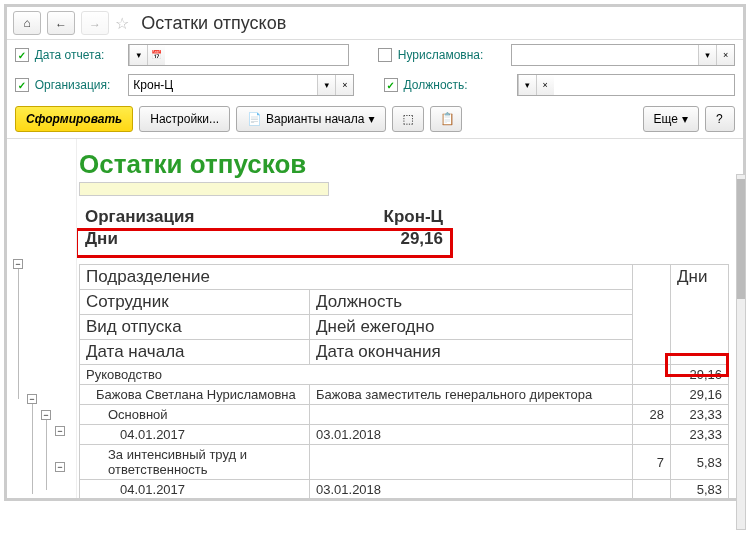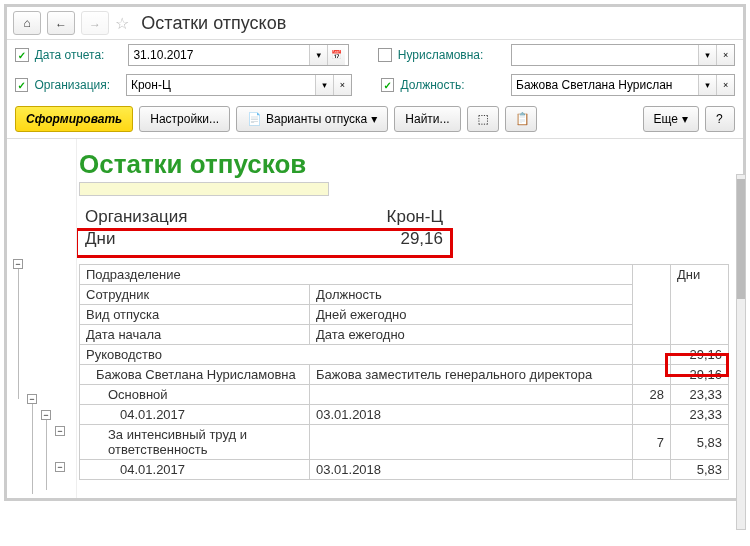--- a/index.html
+++ b/index.html
@@ -29,52 +29,51 @@
   .report-area { display: flex; height: 360px; overflow: hidden; border-top: 1px solid #ddd; position: relative; }
   .tree-gutter { width: 70px; background: #fff; position: relative; font-size: 10px; border-right: 1px solid #eee; }
   .tree-node { position: absolute; border: 1px solid #999; width: 10px; height: 10px; background: #fff; font-size: 9px; line-height: 8px; text-align: center; cursor: pointer; }
   .tree-line-v { position: absolute; width: 1px; background: #bbb; }
   
   .report-body { flex: 1; overflow: auto; padding: 10px 14px 0 2px; position: relative; }
   .report-title { color: #2a9d2a; font-size: 26px; font-weight: bold; margin: 0 0 2px; }
   .title-underline { width: 250px; height: 14px; border: 1px solid #ccc; background: #fafad2; margin-bottom: 10px; }
   
   .summary-tbl { border-collapse: collapse; width: 370px; margin-bottom: 14px; }
-  .summary-tbl td { font-size: 17px; font-weight: normal; color: #333; padding: 1px 6px; }
+  .summary-tbl td { font-size: 17px; font-weight: bold; color: #333; padding: 1px 6px; }
   .summary-tbl .val { text-align: right; }
   .red-box { border: 3px solid #e00000; position: absolute; pointer-events: none; }
   
   .data-tbl { border-collapse: collapse; width: 100%; font-size: 13px; color: #333; }
   .data-tbl td, .data-tbl th { border: 1px solid #ccc; padding: 2px 6px; text-align: left; font-weight: normal; background: #fff; }
   .data-tbl .num { text-align: right; }
   .data-tbl .indent1 { padding-left: 16px; }
   .data-tbl .indent2 { padding-left: 28px; }
   .data-tbl .indent3 { padding-left: 40px; }
-  .data-tbl .hdr { font-size: 13px; }
+  .data-tbl .hdr { font-size: 17px; }
   
   .scrollbar-v { position: absolute; right: 4px; top: 174px; width: 10px; height: 356px; background: #eee; border: 1px solid #ccc; }
   .scroll-thumb { background: #bbb; width: 100%; height: 120px; margin-top: 4px; }
 </style>
 </head>
 <body>
 
 <div class="container">
   <div class="toolbar-top">
     <button class="btn-icon">⌂</button>
     <button class="btn-icon">←</button>
     <button class="btn-icon disabled">→</button>
     <span class="star-icon">☆</span>
     <span class="page-title">Остатки отпусков</span>
   </div>
 
   <div class="filter-row">
     <span class="chk checked"></span>
     <span class="lbl">Дата отчета:</span>
     <span class="input-group" style="width:226px">
-      <input class="input-field" style="width: 180px;" value="31.10.2017">
       <button class="input-btn">▾</button>
       <button class="input-btn">📅</button>
     </span>
     <span class="filter-spacer"></span>
     <span class="chk"></span>
     <span class="lbl" style="width:110px">Нурисламовна:</span>
     <span class="input-group" style="width:224px">
       <input class="input-field" style="width: 186px;" value="">
       <button class="input-btn">▾</button>
       <button class="input-btn">×</button>
@@ -86,35 +85,33 @@
     <span class="lbl">Организация:</span>
     <span class="input-group" style="width:226px">
       <input class="input-field" style="width: 188px;" value="Крон-Ц">
       <button class="input-btn">▾</button>
       <button class="input-btn">×</button>
     </span>
     <span class="filter-spacer"></span>
     <span class="chk checked"></span>
     <span class="lbl" style="width:110px">Должность:</span>
     <span class="input-group" style="width:224px">
-      <input class="input-field" style="width: 186px;" value="Бажова Светлана Нурислан">
       <button class="input-btn">▾</button>
       <button class="input-btn">×</button>
     </span>
   </div>
 
   <div class="action-bar">
     <button class="btn btn-primary">Сформировать</button>
     <button class="btn">Настройки...</button>
     <button class="btn">
         <span>📄</span>
-        <span>Варианты отпуска</span>
+        <span>Варианты начала</span>
         <span> ▾</span>
       </button>
-    <button class="btn">Найти...</button>
     <button class="btn" style="width:32px">⬚</button>
     <button class="btn" style="width:32px">📋</button>
     <span class="spacer"></span>
     <button class="btn">
         <span>Еще</span> 
         <span>▾</span>
       </button>
     <button class="btn" style="width:30px">?</button>
   </div>
 
@@ -161,21 +158,21 @@
           <tr class="hdr">
             <td style="width:230px">Сотрудник</td>
             <td>Должность</td>
           </tr>
           <tr class="hdr">
             <td>Вид отпуска</td>
             <td>Дней ежегодно</td>
           </tr>
           <tr class="hdr">
             <td>Дата начала</td>
-            <td>Дата ежегодно</td>
+            <td>Дата окончания</td>
           </tr>
           <tr>
             <td colspan="2">Руководство</td>
             <td></td>
             <td class="num">29,16</td>
           </tr>
           <tr>
             <td class="indent1">Бажова Светлана Нурисламовна</td>
             <td>Бажова заместитель генерального директора</td>
             <td class="num"></td>

